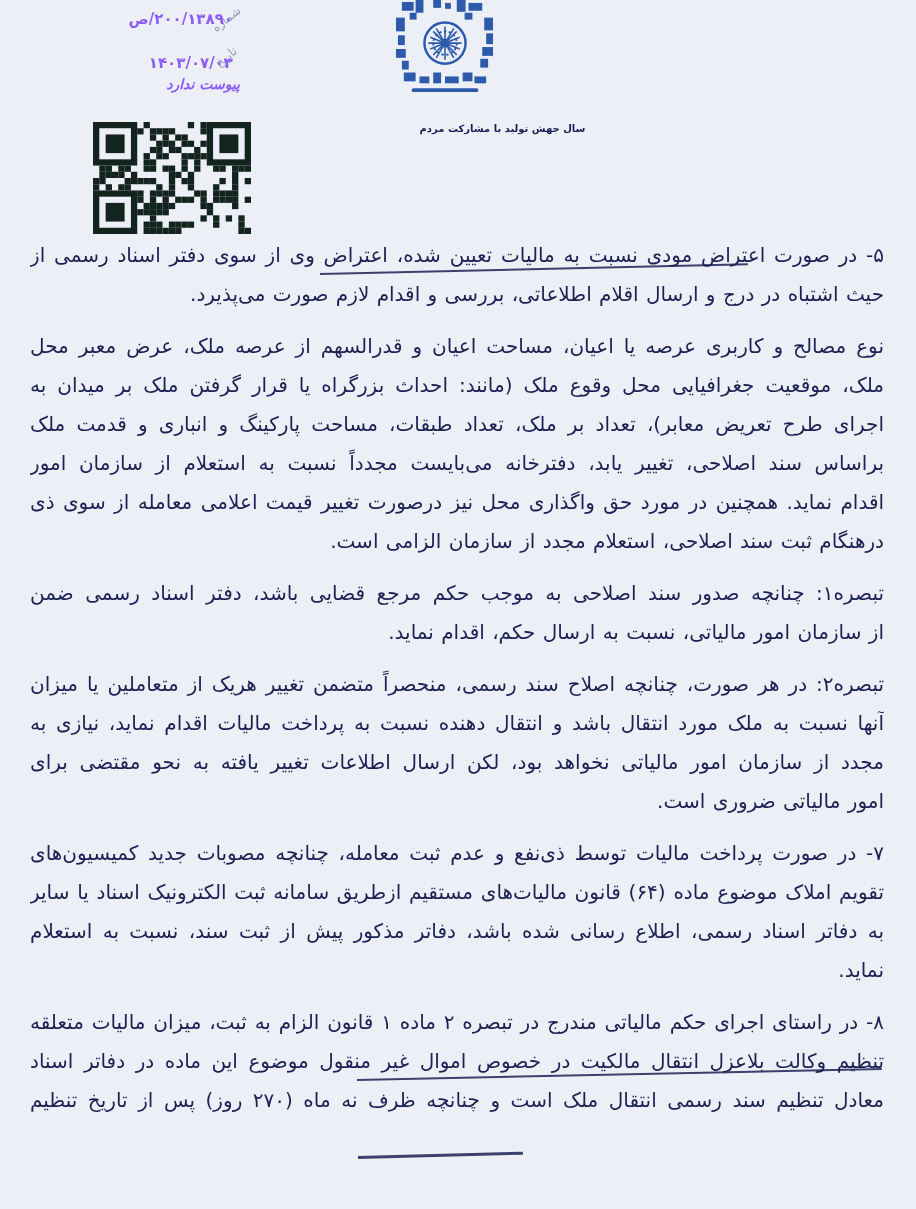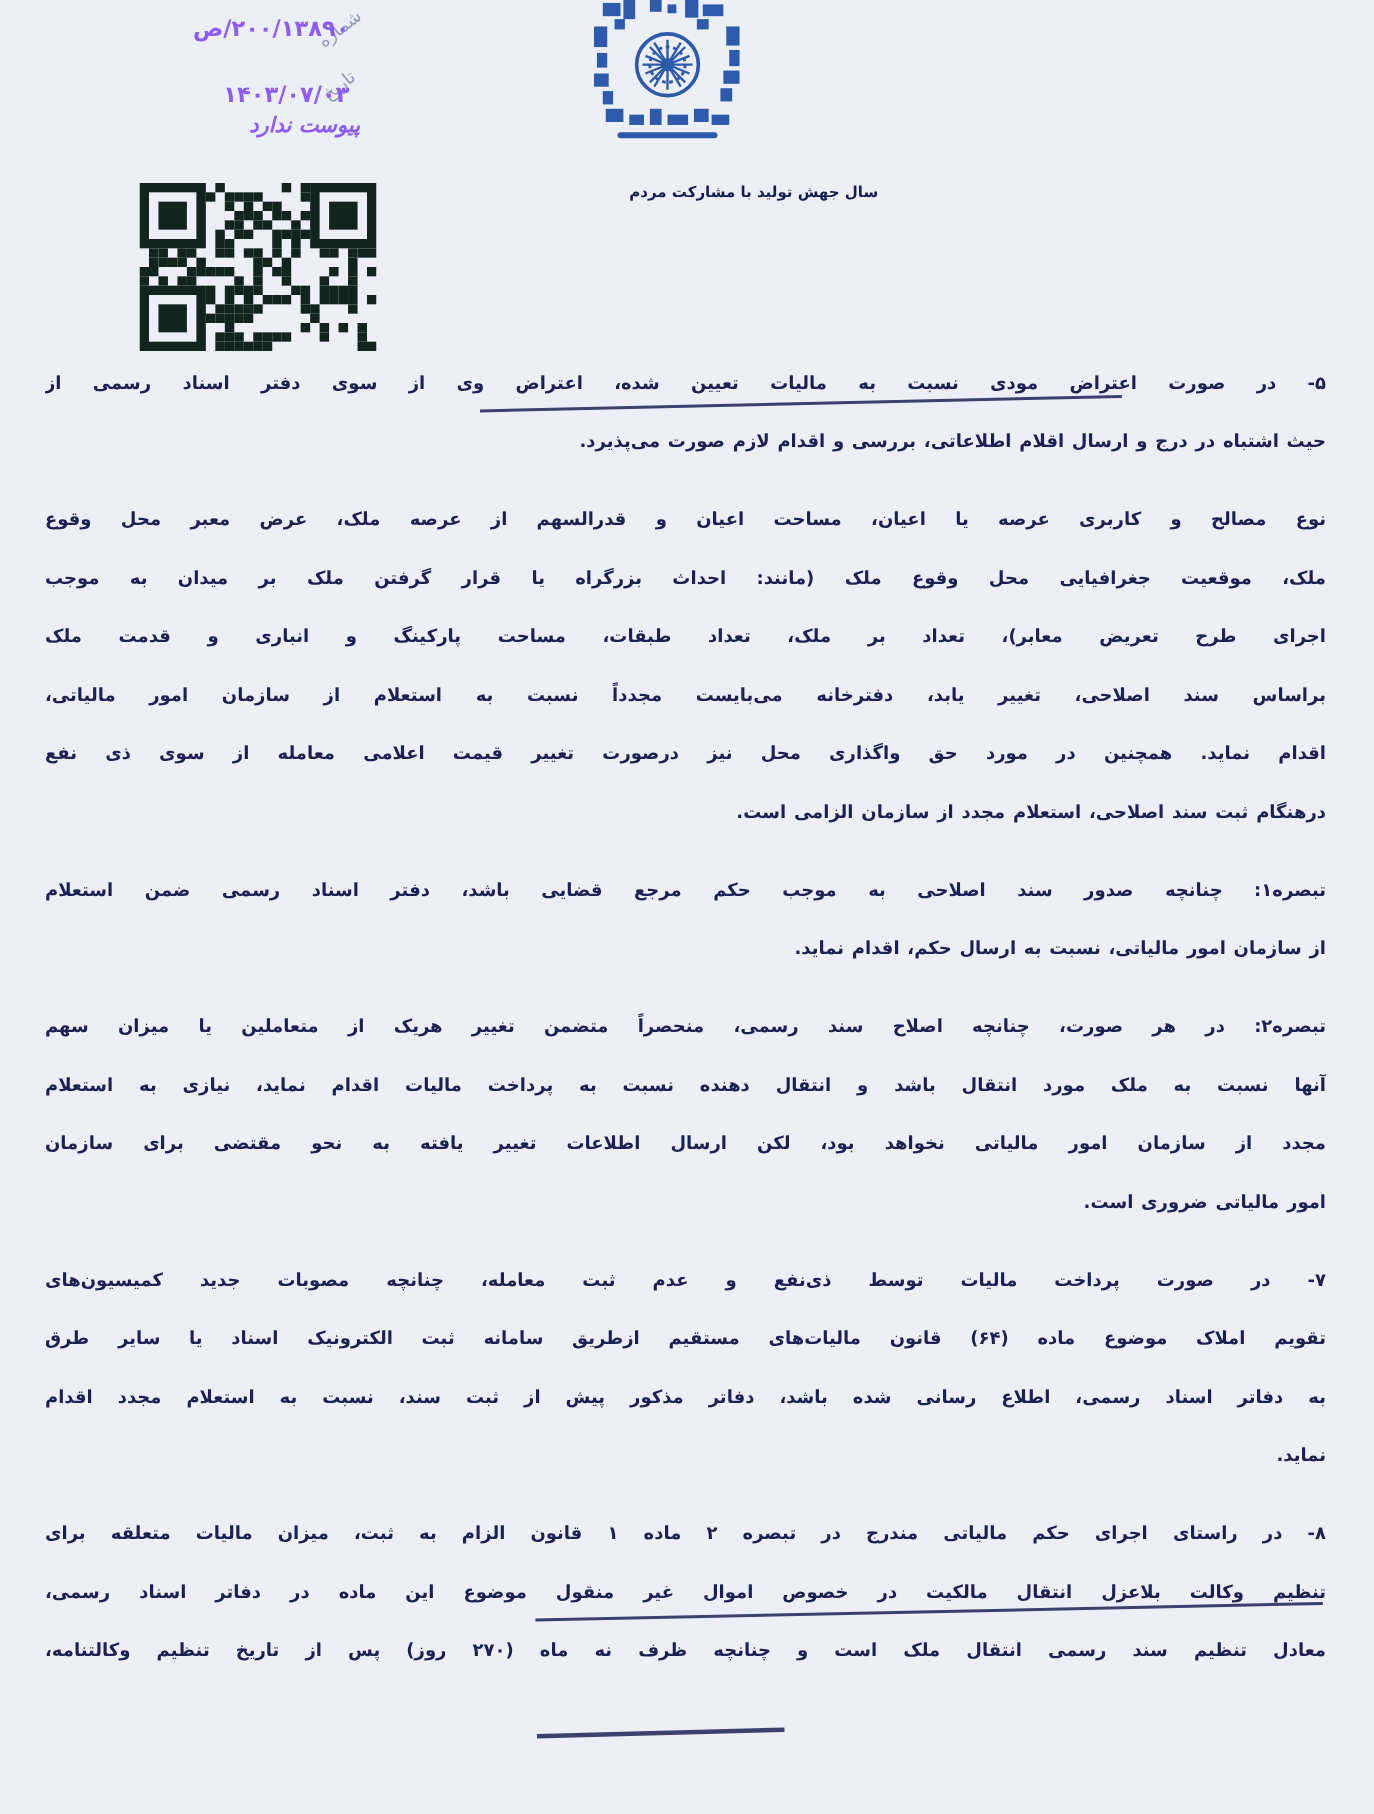--- a/index.html
+++ b/index.html
@@ -46,22 +46,22 @@
     width:158px;height:112px;
   }
   .qr svg{width:100%;height:100%;}
   
   .doc-body{
     position:absolute;
     top:236px;left:30px;right:32px;
   }
   .para{margin:0 0 13px 0;}
   .line{
-    font-size:12px;
-    font-weight:700;
+    font-size:20px;
+    font-weight:400;
     line-height:39px;
     height:39px;
     overflow:hidden;
     text-align:justify;
     text-align-last:justify;
     color:#1b2153;
     letter-spacing:.2px;
     word-spacing:1px;
   }
   .line.short{

